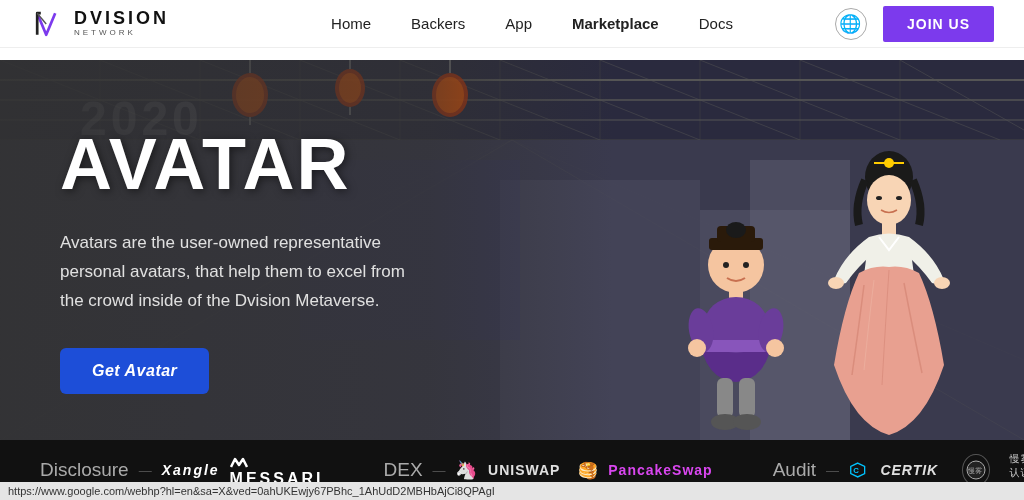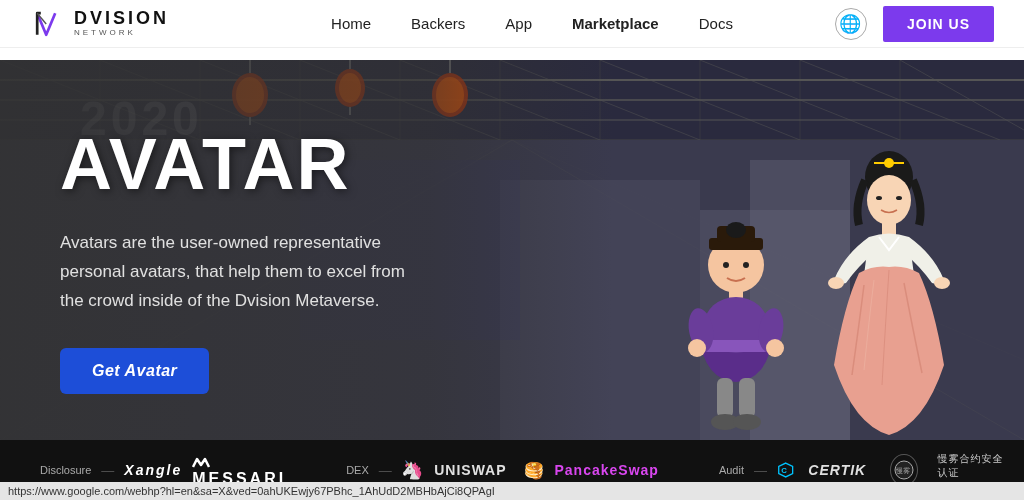--- a/index.html
+++ b/index.html
@@ -174,21 +174,21 @@
       padding: 0 40px;
       gap: 30px;
       z-index: 10;
     }
     .footer-section {
       display: flex;
       align-items: center;
       gap: 10px;
     }
     .footer-label {
-      font-size: 11px;
+      font-size: 19px;
       color: #aaa;
     }
     .footer-dash {
       color: #555;
       font-size: 13px;
     }
     .footer-brand {
       font-size: 14px;
       color: #fff;
       font-weight: 700;

